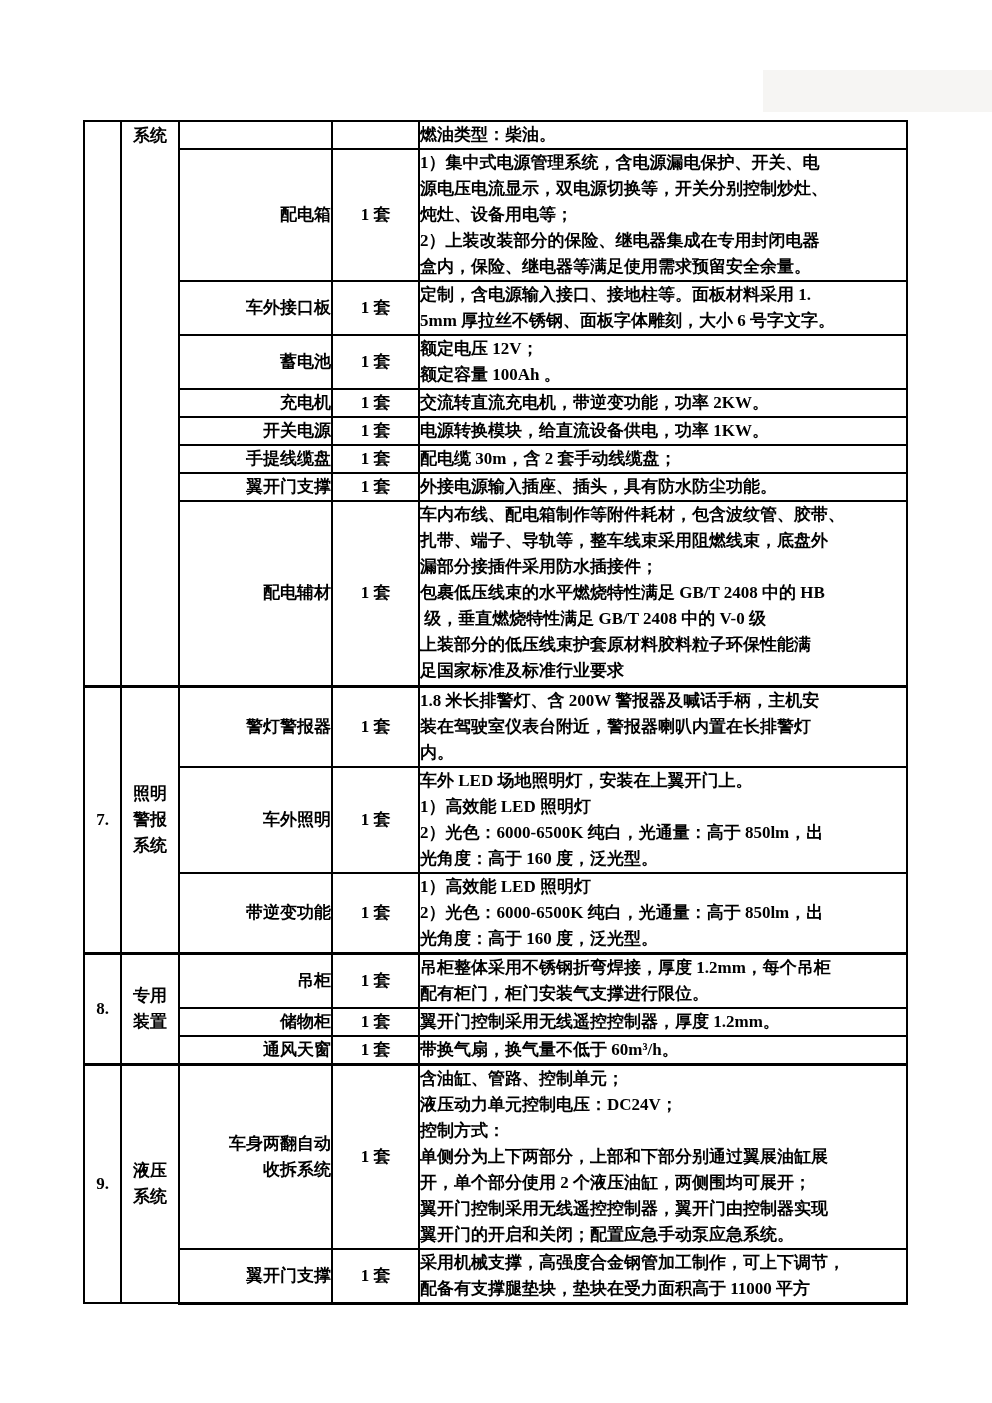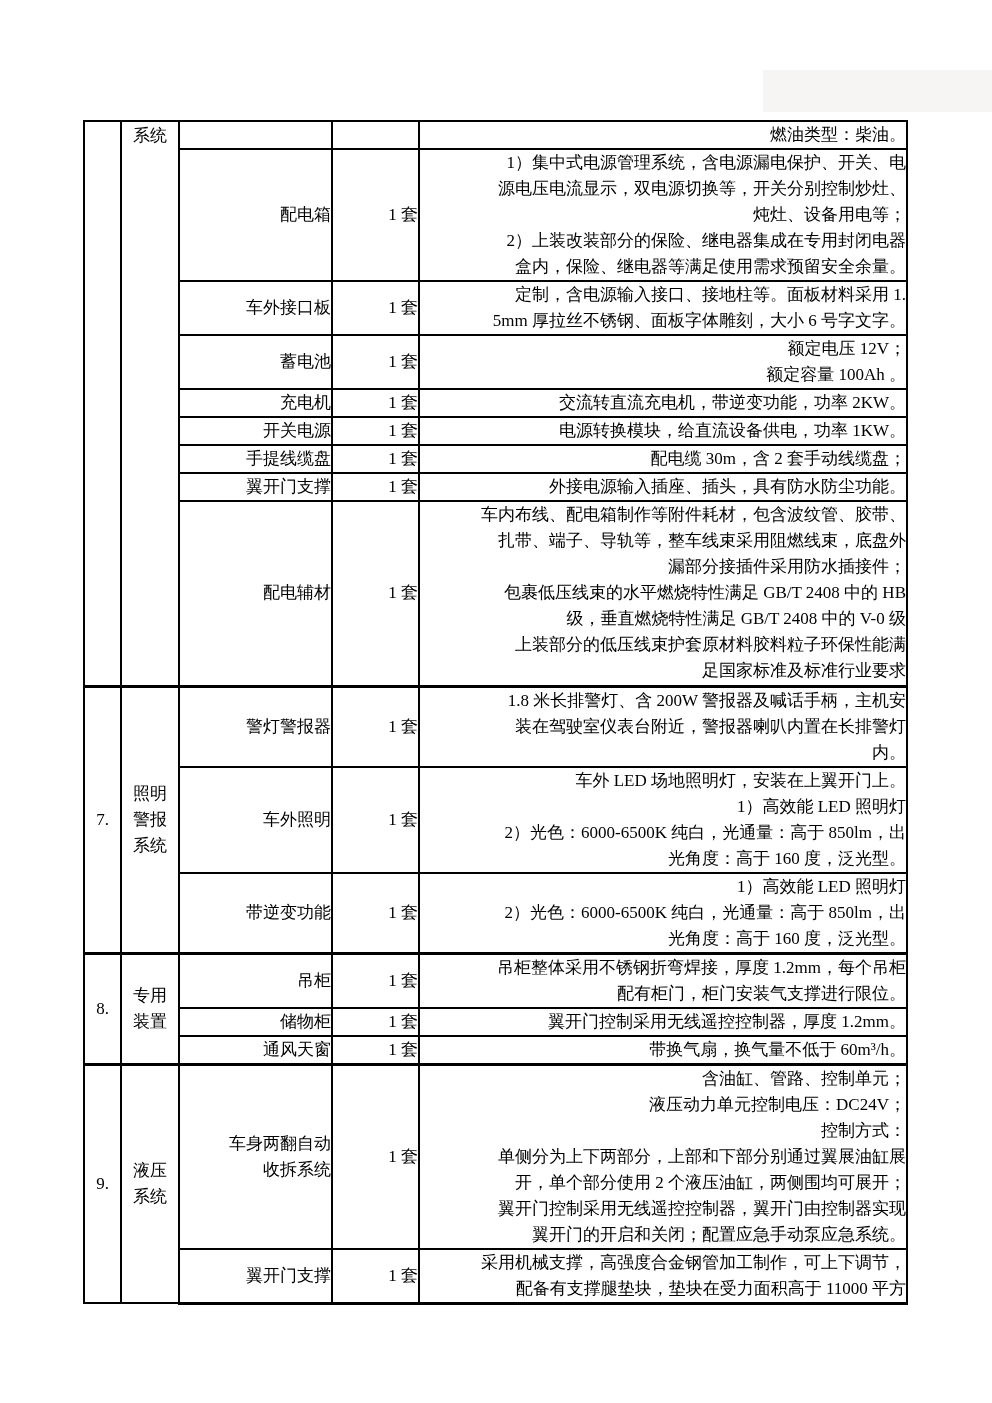--- a/index.html
+++ b/index.html
@@ -16,28 +16,29 @@
   }
   table.spec{
     position:absolute;left:83px;top:120px;
     border-collapse:collapse;table-layout:fixed;
   }
   table.spec td{
     border:2px solid #000;
     font-size:17px;line-height:26px;
     padding:0;
     overflow:hidden;
+    font-weight:bold;
   }
   td.c-num{text-align:center;vertical-align:middle;}
   td.c-sys{text-align:center;vertical-align:middle;white-space:pre-line;}
   td.c-sys.sys-top{vertical-align:top;padding-top:1px;}
   td.c-item{text-align:right;vertical-align:middle;white-space:pre-line;}
-  td.c-qty{text-align:right;vertical-align:middle;}
+  td.c-qty{text-align:center;vertical-align:middle;}
   td.c-desc{
-    text-align:right;vertical-align:top;
+    text-align:left;vertical-align:top;
     white-space:pre-wrap;word-break:break-word;
     padding:0 3px 0 4px;
     margin-top:35px;
   }
   tr.sec-start td{border-top-width:3px;}
   table.spec tr:last-child td{border-bottom-width:3px;}
 </style>
 </head>
 <body>
 

